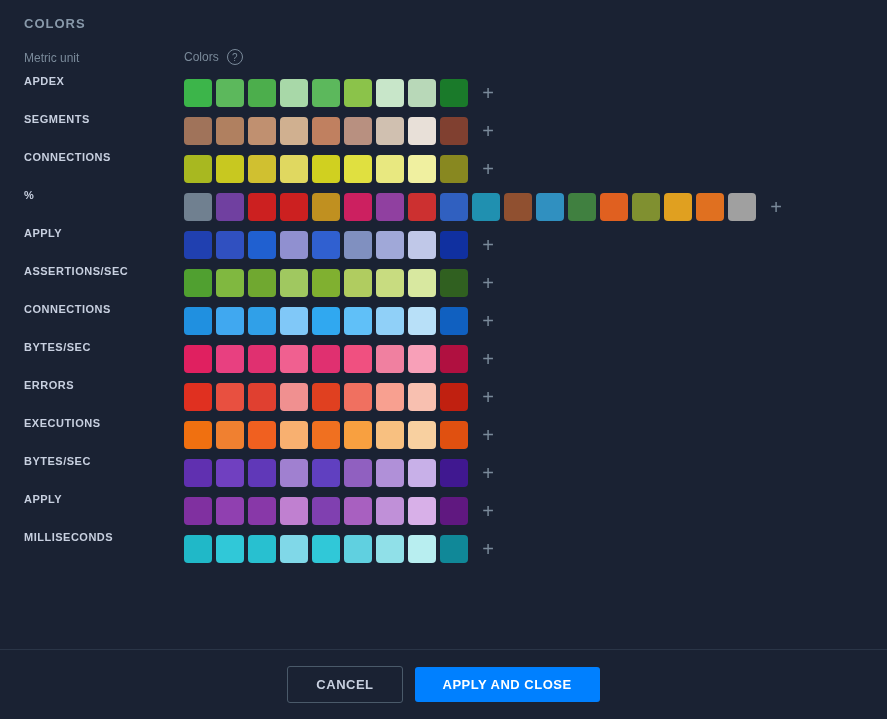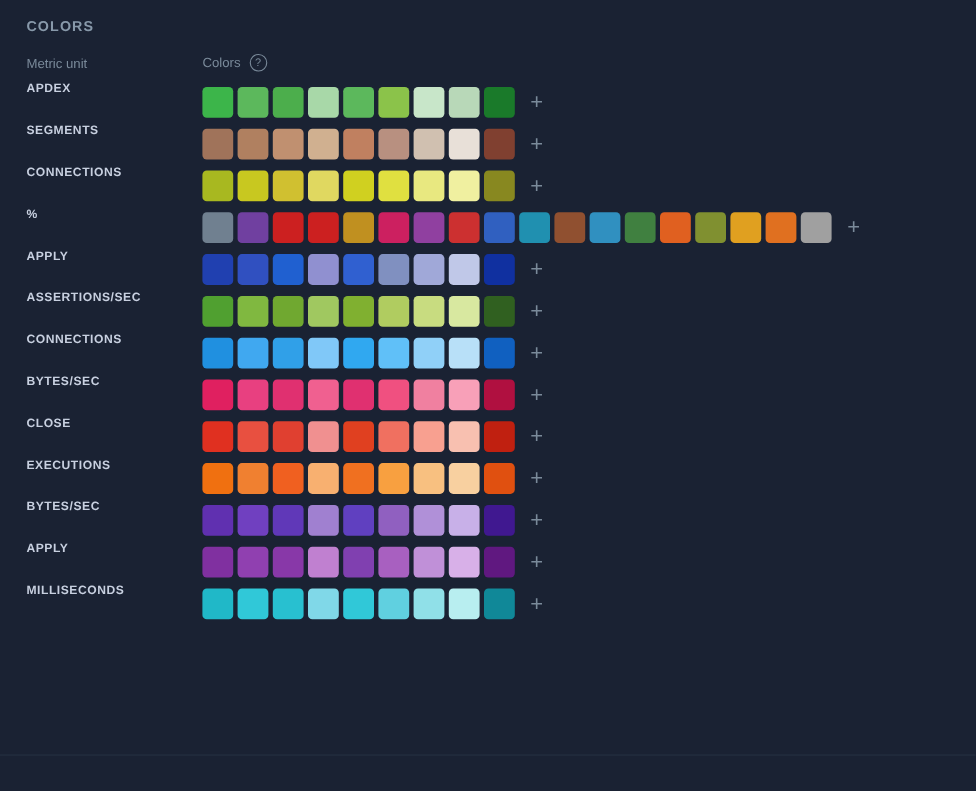--- a/index.html
+++ b/index.html
@@ -271,21 +271,21 @@
           <div class="swatch" style="background-color: rgb(240, 96, 144);"></div>
           <div class="swatch" style="background-color: rgb(224, 48, 112);"></div>
           <div class="swatch" style="background-color: rgb(240, 80, 128);"></div>
           <div class="swatch" style="background-color: rgb(240, 128, 160);"></div>
           <div class="swatch" style="background-color: rgb(248, 160, 184);"></div>
           <div class="swatch" style="background-color: rgb(176, 16, 64);"></div>
           <div class="add-btn">+</div>
         </div>
       </div>
       <div class="color-row">
-        <div class="metric-label">CLOSE</div>
+        <div class="metric-label">ERRORS</div>
         <div class="swatches">
           <div class="swatch" style="background-color: rgb(224, 48, 32);"></div>
           <div class="swatch" style="background-color: rgb(232, 80, 64);"></div>
           <div class="swatch" style="background-color: rgb(224, 64, 48);"></div>
           <div class="swatch" style="background-color: rgb(240, 144, 144);"></div>
           <div class="swatch" style="background-color: rgb(224, 64, 32);"></div>
           <div class="swatch" style="background-color: rgb(240, 112, 96);"></div>
           <div class="swatch" style="background-color: rgb(248, 160, 144);"></div>
           <div class="swatch" style="background-color: rgb(248, 192, 176);"></div>
           <div class="swatch" style="background-color: rgb(192, 32, 16);"></div>
@@ -350,13 +350,15 @@
           <div class="swatch" style="background-color: rgb(184, 238, 240);"></div>
           <div class="swatch" style="background-color: rgb(16, 136, 152);"></div>
           <div class="add-btn">+</div>
         </div>
       </div>
     </div>
 </div>
 
 <div class="divider"></div>
 <div class="footer">
+  <button class="cancel-btn">CANCEL</button>
+  <button class="apply-btn">APPLY AND CLOSE</button>
 </div>
 
 </body></html>

